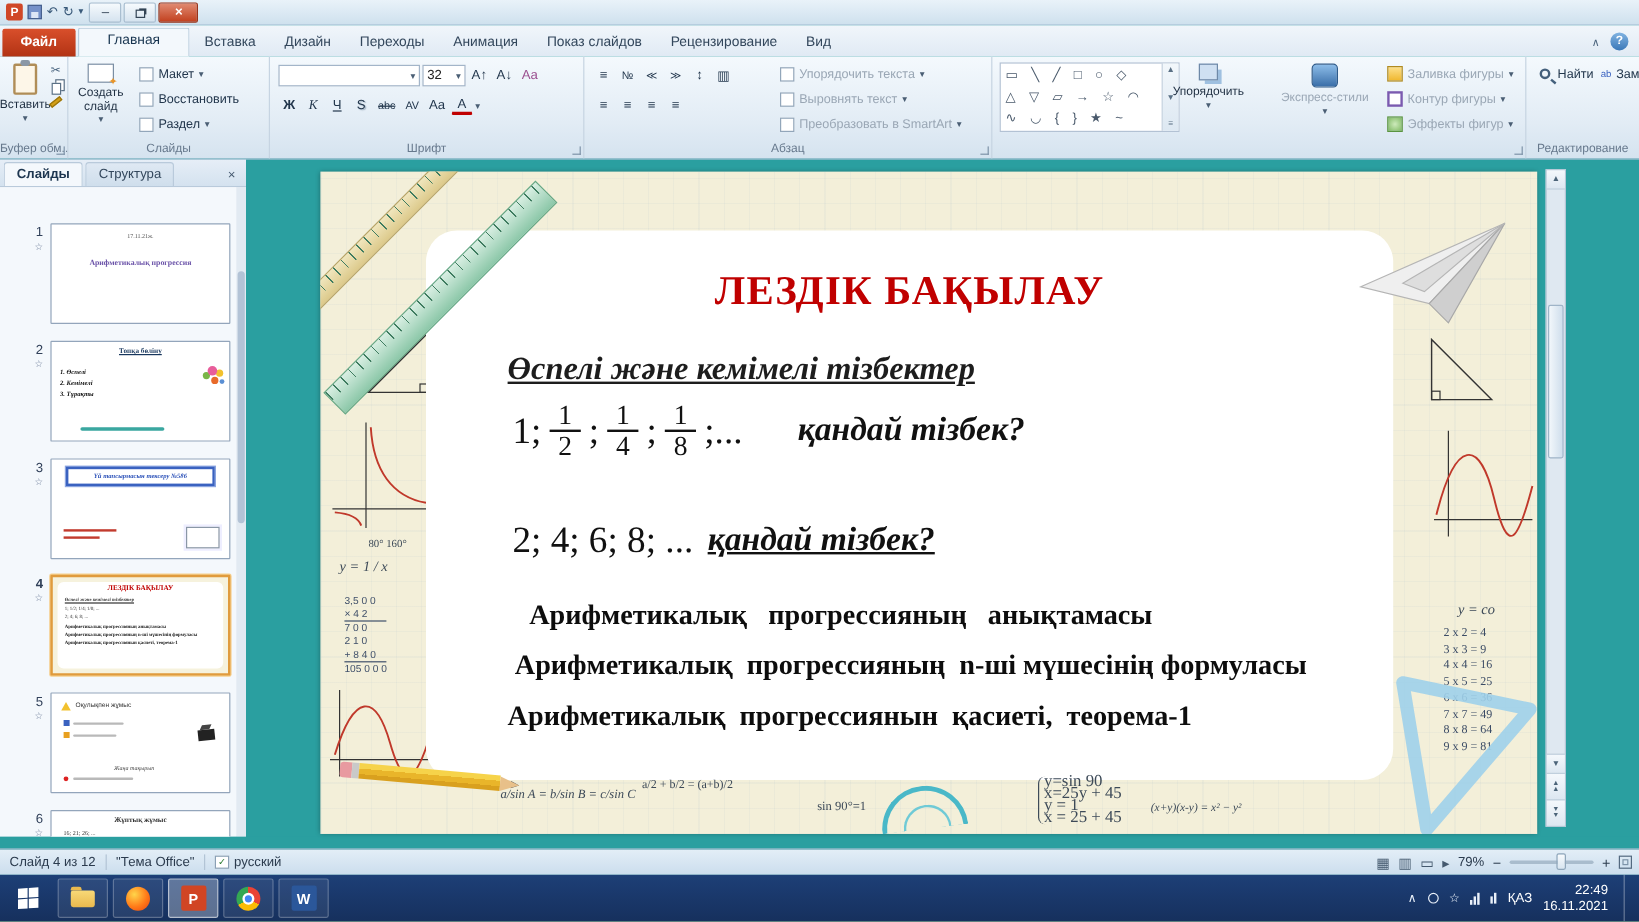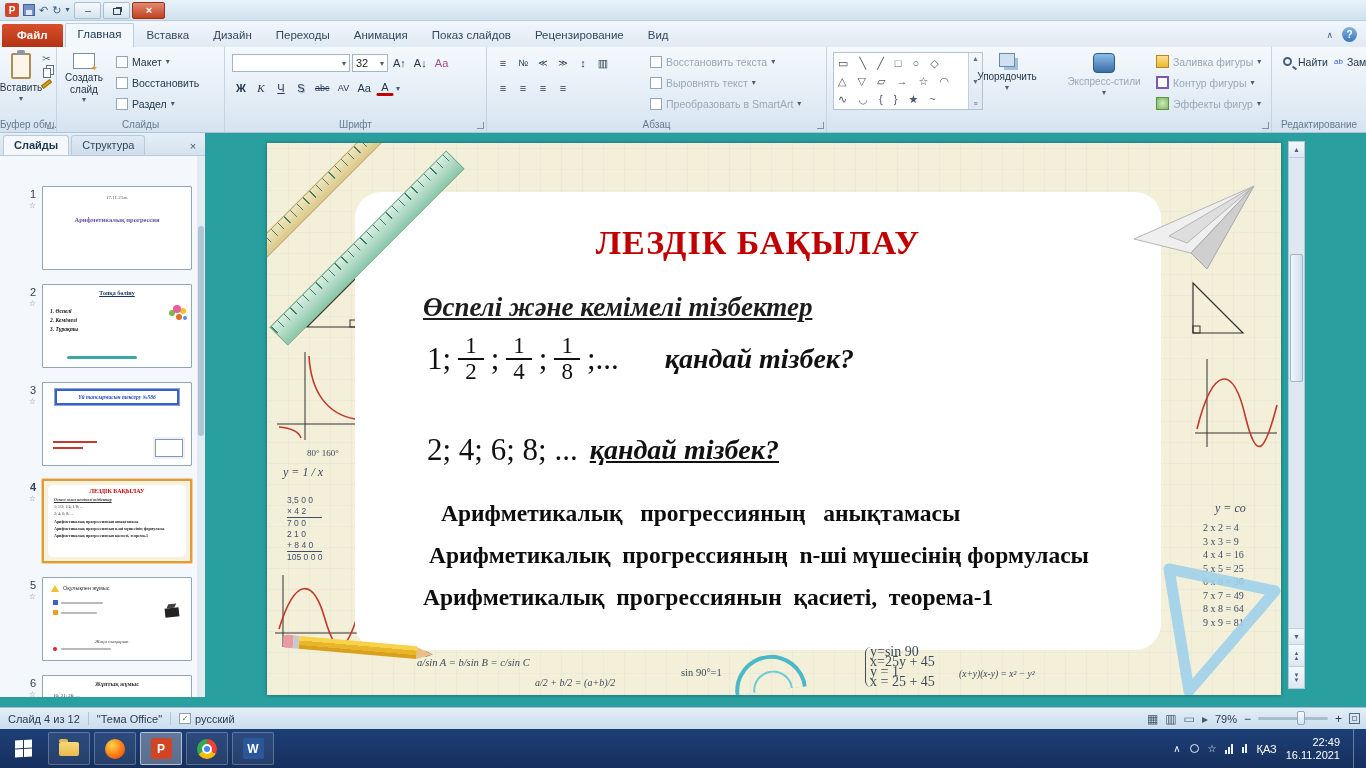--- a/index.html
+++ b/index.html
@@ -14,21 +14,21 @@
 .ico-save::after{content:"";position:absolute;left:2px;top:5px;width:6px;height:5px;background:#dde6f5}
 #win-title{flex:1;text-align:center;font-size:12px;color:#2e3e50}
 #win-controls{display:flex;gap:2px;padding-right:3px}
 .win-btn{width:27px;height:17px;display:flex;align-items:center;justify-content:center;font-size:11px;border:1px solid #a9bed0;background:linear-gradient(#f6fafd,#d5e3ef);color:#345;border-radius:2px}
 .win-btn.close{background:linear-gradient(#e08a72,#c2411f);color:#fff;border-color:#97331a;width:33px;font-weight:bold}
 .ico-restore{width:8px;height:7px;border:1px solid #345;box-shadow:2px -2px 0 -1px #345;margin-top:2px}
 
 #tabsrow{position:absolute;left:0;top:21px;width:1366px;height:26px;background:linear-gradient(#f1f6fb,#e0eaf4);display:flex;align-items:flex-end;padding-left:2px;z-index:19}
 .rtab{font-size:11.5px;color:#33475c;padding:5px 12px 6px;white-space:nowrap}
 .rtab.file{background:linear-gradient(#d94f2b,#b23314);color:#fff;font-weight:bold;border-radius:2px 2px 0 0;padding:5px 15px 6px;margin-right:2px}
-.rtab.active{background:#f3f8fc;border:1px solid #b9cddd;border-bottom:none;border-radius:2px 2px 0 0;color:#17344f;padding:4px 12px 7px}
+.rtab.active{background:#f3f8fc;border:1px solid #b9cddd;border-bottom:none;border-radius:2px 2px 0 0;color:#17344f;padding:4px 24px 7px}
 #tabsrow-right{margin-left:auto;display:flex;gap:9px;padding:0 9px 5px;align-items:center}
 .mini-chev{font-size:9px;color:#4a637c}
 .help-circ{width:15px;height:15px;border-radius:50%;background:linear-gradient(#82b4e2,#3b78b8);color:#fff;font-size:10px;font-weight:bold;display:flex;align-items:center;justify-content:center}
 
 #ribbon{position:absolute;left:0;top:47px;width:1366px;height:86px;background:linear-gradient(#f4f9fd,#e2ecf5 65%,#d5e3ef);border-bottom:1px solid #aec4d8;display:flex;z-index:18}
 .rgroup{position:relative;height:100%;border-right:1px solid #c6d4e2;flex-shrink:0}
 .glabel{position:absolute;bottom:0;left:0;right:0;text-align:center;font-size:10px;color:#67798d;padding-bottom:2px;white-space:nowrap;overflow:hidden}
 .launch{position:absolute;right:2px;bottom:3px;width:7px;height:7px;border-right:1px solid #7e93a8;border-bottom:1px solid #7e93a8}
 .bigbtn{display:flex;flex-direction:column;align-items:center;padding-top:5px;font-size:10px;color:#1f2f42;text-align:center;line-height:1.15;height:66px;border:1px solid transparent;border-radius:2px}
 .dd{font-size:8px;color:#4a5e74}
@@ -262,21 +262,21 @@
       </div>
       <div class="rrow" style="left:7px;top:32px">
         <span class="tbtn">≡</span>
         <span class="tbtn">≡</span>
         <span class="tbtn">≡</span>
         <span class="tbtn">≡</span>
       </div>
       <div style="position:absolute;left:160px;top:5px;display:flex;flex-direction:column;gap:2px">
         <div class="lbl-btn gray">
             <span class="mini-sq"></span>
-            <span>Восстановить текста</span>
+            <span>Упорядочить текста</span>
             <span class="dd">▾</span>
           </div>
         <div class="lbl-btn gray">
             <span class="mini-sq"></span>
             <span>Выровнять текст</span>
             <span class="dd">▾</span>
           </div>
         <div class="lbl-btn gray">
             <span class="mini-sq"></span>
             <span>Преобразовать в SmartArt</span>
@@ -529,21 +529,21 @@
         <div>3 x 3 = 9</div>
         <div>4 x 4 = 16</div>
         <div>5 x 5 = 25</div>
         <div>6 x 6 = 36</div>
         <div>7 x 7 = 49</div>
         <div>8 x 8 = 64</div>
         <div>9 x 9 = 81</div>
       </div>
 
       <div class="deco over" style="left:150px;top:514px;font-size:10.5px;font-style:italic">a/sin A = b/sin B = c/sin C</div>
-      <div class="deco over" style="left:268px;top:534px;font-size:10px;font-style:italic">a/2 + b/2 = (a+b)/2</div>
+      <div class="deco over" style="left:268px;top:506px;font-size:10px;">a/2 + b/2 = (a+b)/2</div>
       <div class="deco over" style="left:414px;top:524px;font-size:10.5px">sin 90°=1</div>
       <div class="protractor deco over" style="left:466px;top:512px"></div>
       <div class="deco over" style="left:598px;top:504px;font-size:14px;line-height:10px;border-left:1.5px solid #3d4a58;border-radius:6px 0 0 6px;padding-left:4px">
         <div>y=sin 90</div>
         <div>x=25y + 45</div>
         <div>y = 1</div>
         <div>x = 25 + 45</div>
       </div>
       <div class="deco over" style="left:692px;top:526px;font-size:9.5px;font-style:italic">(x+y)(x-y) = x² − y²</div>
       <svg class="deco over" style="left:886px;top:418px" width="128" height="136">

